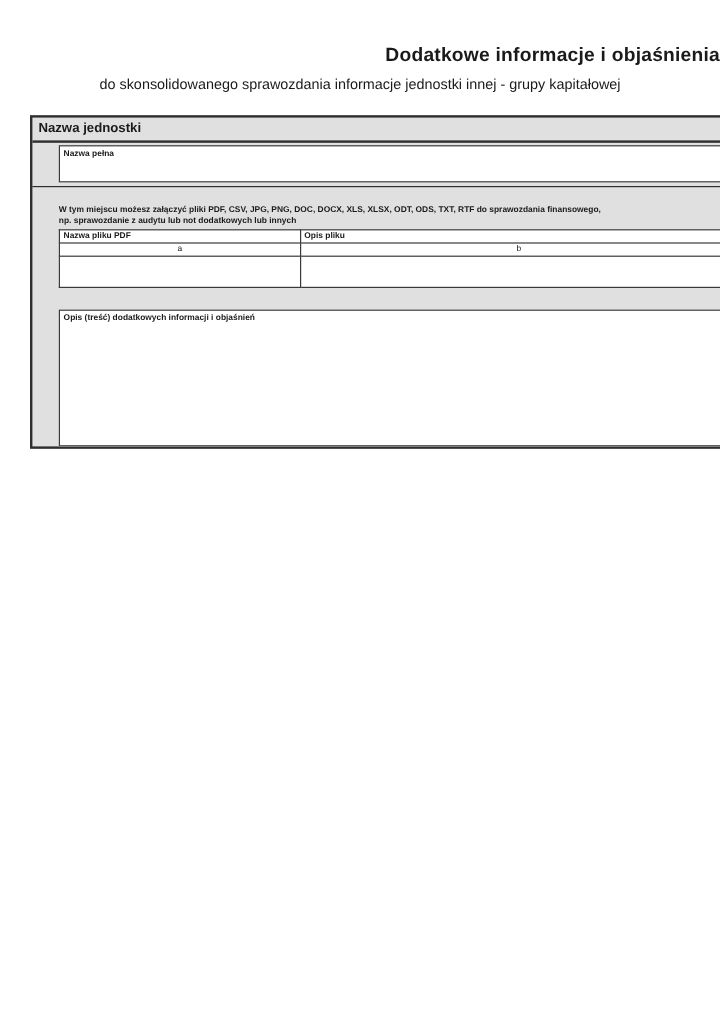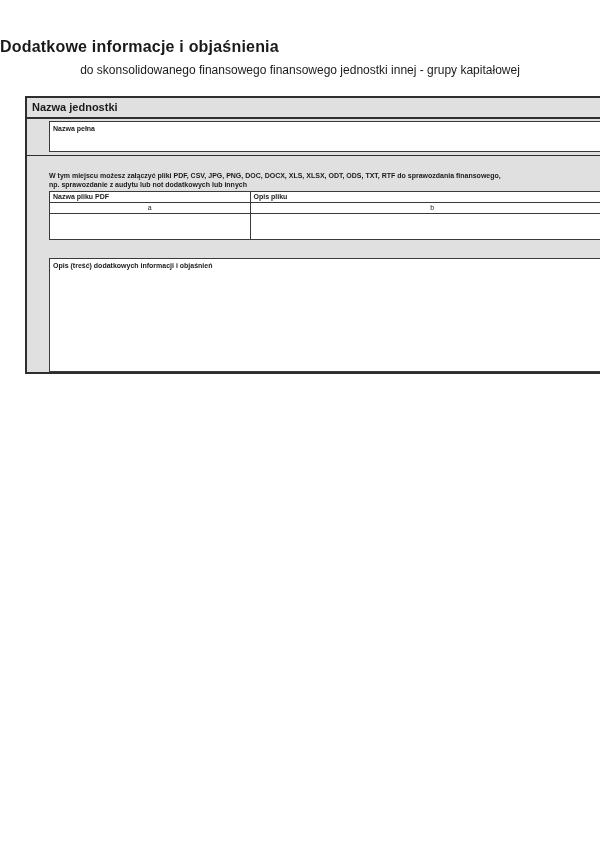--- a/index.html
+++ b/index.html
@@ -5,21 +5,21 @@
   * { margin: 0; padding: 0; box-sizing: border-box; }
   html, body { background: #ffffff; }
   body {
     width: 600px; height: 848px;
     position: relative;
     font-family: "Liberation Sans", "DejaVu Sans", sans-serif;
     color: #1a1a1a;
   }
   .page-title {
     margin-top: 38px;
-    text-align: left;
+    text-align: right;
     font-size: 16px;
     font-weight: bold;
     letter-spacing: 0.2px;
   }
   .page-subtitle {
     margin-top: 7px;
     text-align: center;
     font-size: 12px;
     font-weight: normal;
   }
@@ -95,21 +95,21 @@
   .col-name { width: 35.5%; }
   .opis-box {
     margin-top: 18px;
     height: 114px;
   }
 </style>
 </head>
 <body>
 
 <h1 class="page-title">Dodatkowe informacje i objaśnienia</h1>
-<div class="page-subtitle">do skonsolidowanego finansowego finansowego jednostki innej - grupy kapitałowej</div>
+<div class="page-subtitle">do skonsolidowanego sprawozdania informacje jednostki innej - grupy kapitałowej</div>
 
 <div class="form-box">
 
   <div class="form-header">Nazwa jednostki</div>
 
   <div class="sec1">
     <div class="input-box nazwa-box">
       <span class="box-label">Nazwa pełna</span>
       <span class="box-value"></span>
     </div>

